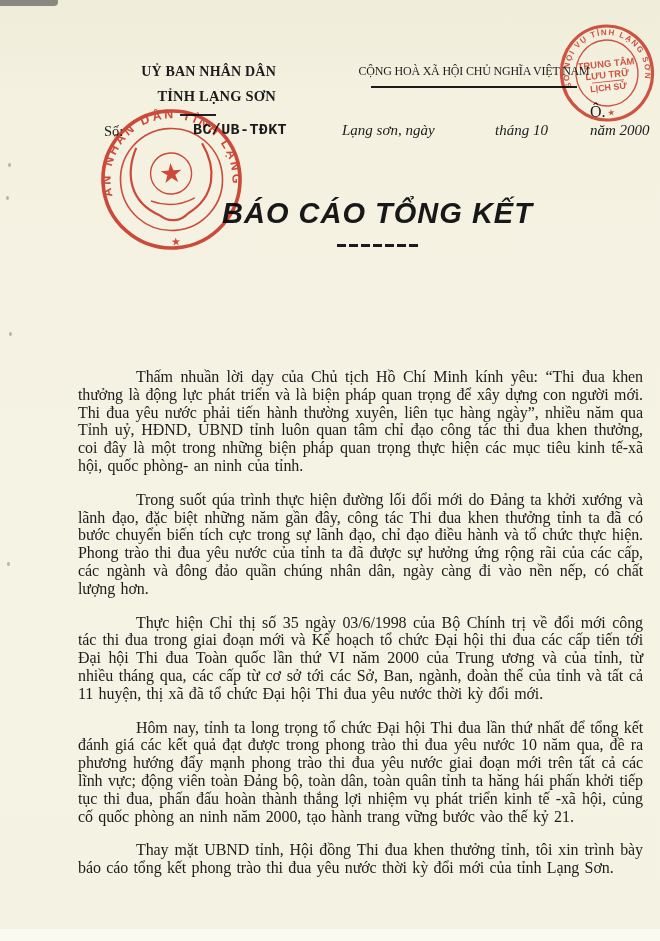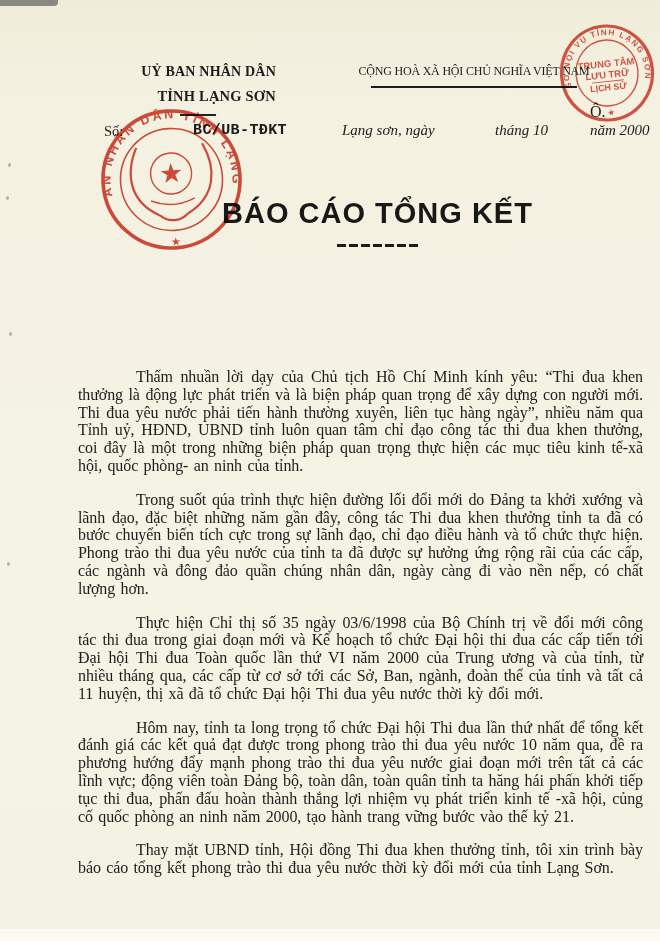--- a/index.html
+++ b/index.html
@@ -22,21 +22,21 @@
   .so-value{left:193px;top:122px;font-size:15px;letter-spacing:.4px;font-weight:bold;font-family:Liberation Mono, monospace;}
   
   .hdr-right{left:315px;top:64px;width:318px;text-align:center;line-height:1.2;}
   .hdr-right .n1{font-size:12px;font-weight:normal;letter-spacing:-0.2px;white-space:nowrap;}
   .hdr-right .n2{font-size:16px;font-weight:bold;margin-top:3px;}
   .hdr-right .uline{width:206px;height:1.5px;background:#1b1b1b;margin:8px auto 0;}
   .date-part{top:122px;font-size:15px;font-style:italic;white-space:nowrap;}
   .dp1{left:342px;} .dp2{left:495px;} .dp3{left:562px;margin-left:28px;}
   .o-mark{left:590px;top:103px;font-size:16px;}
   
-  .title{left:115px;top:197px;width:525px;text-align:center;color:#181818;}
+  .title{left:115px;top:197px;width:525px;text-align:center;color:#181818;font-style:italic;}
   .title .t1{font-family:"Liberation Sans",sans-serif;font-size:29px;font-weight:bold;letter-spacing:1px;white-space:pre;}
   .title .t2{font-size:20px;font-weight:bold;margin-top:8px;letter-spacing:.3px;white-space:pre;}
   .title .t3{font-size:20px;font-weight:bold;margin-top:3px;letter-spacing:.3px;white-space:pre;}
   .title .dash{width:82px;height:2.5px;margin:14px auto 0;
     background:repeating-linear-gradient(90deg,#1b1b1b 0 9px,transparent 9px 12px);}
   
   .bodytext{left:78px;top:352px;width:565px;}
   .bodytext p{
     margin:16px 0 10px;text-indent:58px;text-align:justify;
     font-size:16px;line-height:17.8px;word-spacing:1.5px;letter-spacing:-0.1px;

